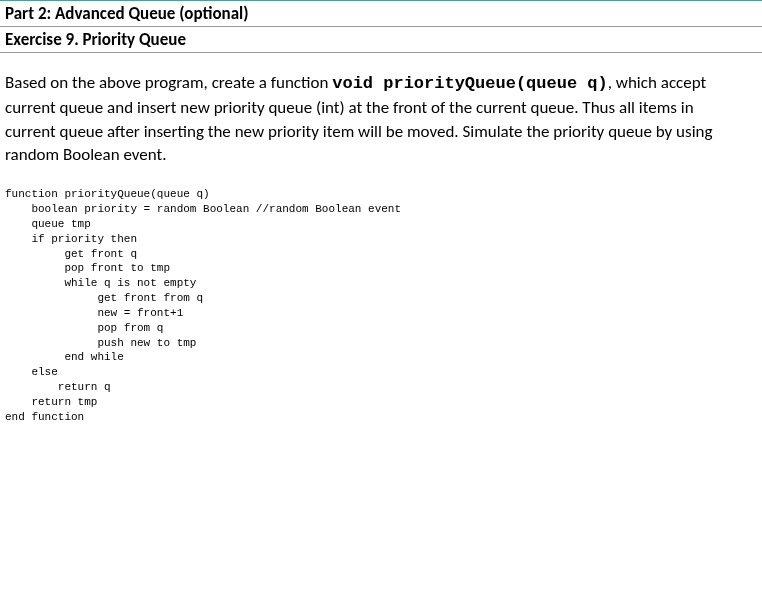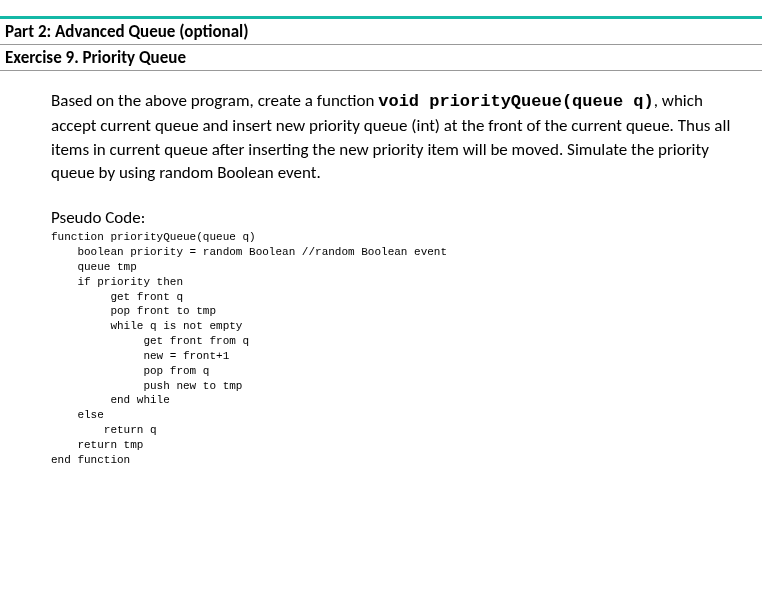--- a/index.html
+++ b/index.html
@@ -9,34 +9,32 @@
     }
     body {
       font-family: Calibri, Arial, sans-serif;
       font-size: 17px;
       color: #000;
       background: #fff;
       width: 762px;
       padding: 0;
     }
     .header-section {
-      border-top: 3px solid #14b8a6;
+      border-top: 1px solid #14b8a6;
       border-bottom: 1px solid #999;
-      margin-top: 16px;
     }
     .header-row {
       padding: 2px 5px;
       font-weight: bold;
     }
     .header-row:first-child {
       border-bottom: 1px solid #999;
     }
     .content {
       padding: 18px 14px 0 5px;
-      margin-left: 46px;
     }
     .description {
       line-height: 1.4;
       margin-bottom: 20px;
     }
     .mono {
       font-family: 'Courier New', Courier, monospace;
     }
     .bold {
       font-weight: bold;
@@ -58,15 +56,14 @@
 <div class="header-section">
   <div class="header-row">Part 2: Advanced Queue (optional)</div>
   <div class="header-row">Exercise 9. Priority Queue</div>
 </div>
 
 <div class="content">
   <p class="description">
     <span>Based on the above program, create a function </span><span class="mono bold">void priorityQueue(queue q)</span><span>, which accept current queue and insert new priority queue (int) at the front of the current queue. Thus all items in current queue after inserting the new priority item will be moved. Simulate the priority queue by using random Boolean event.</span>
   </p>
 
-  <div class="pseudo-label">Pseudo Code:</div>
   <div class="code-block"><div>function priorityQueue(queue q)</div><div>    boolean priority = random Boolean //random Boolean event</div><div>    queue tmp</div><div>    if priority then</div><div>         get front q</div><div>         pop front to tmp</div><div>         while q is not empty</div><div>              get front from q</div><div>              new = front+1</div><div>              pop from q</div><div>              push new to tmp</div><div>         end while</div><div>    else</div><div>        return q</div><div></div><div>    return tmp</div><div>end function</div></div>
 </div>
 
 </body></html>

